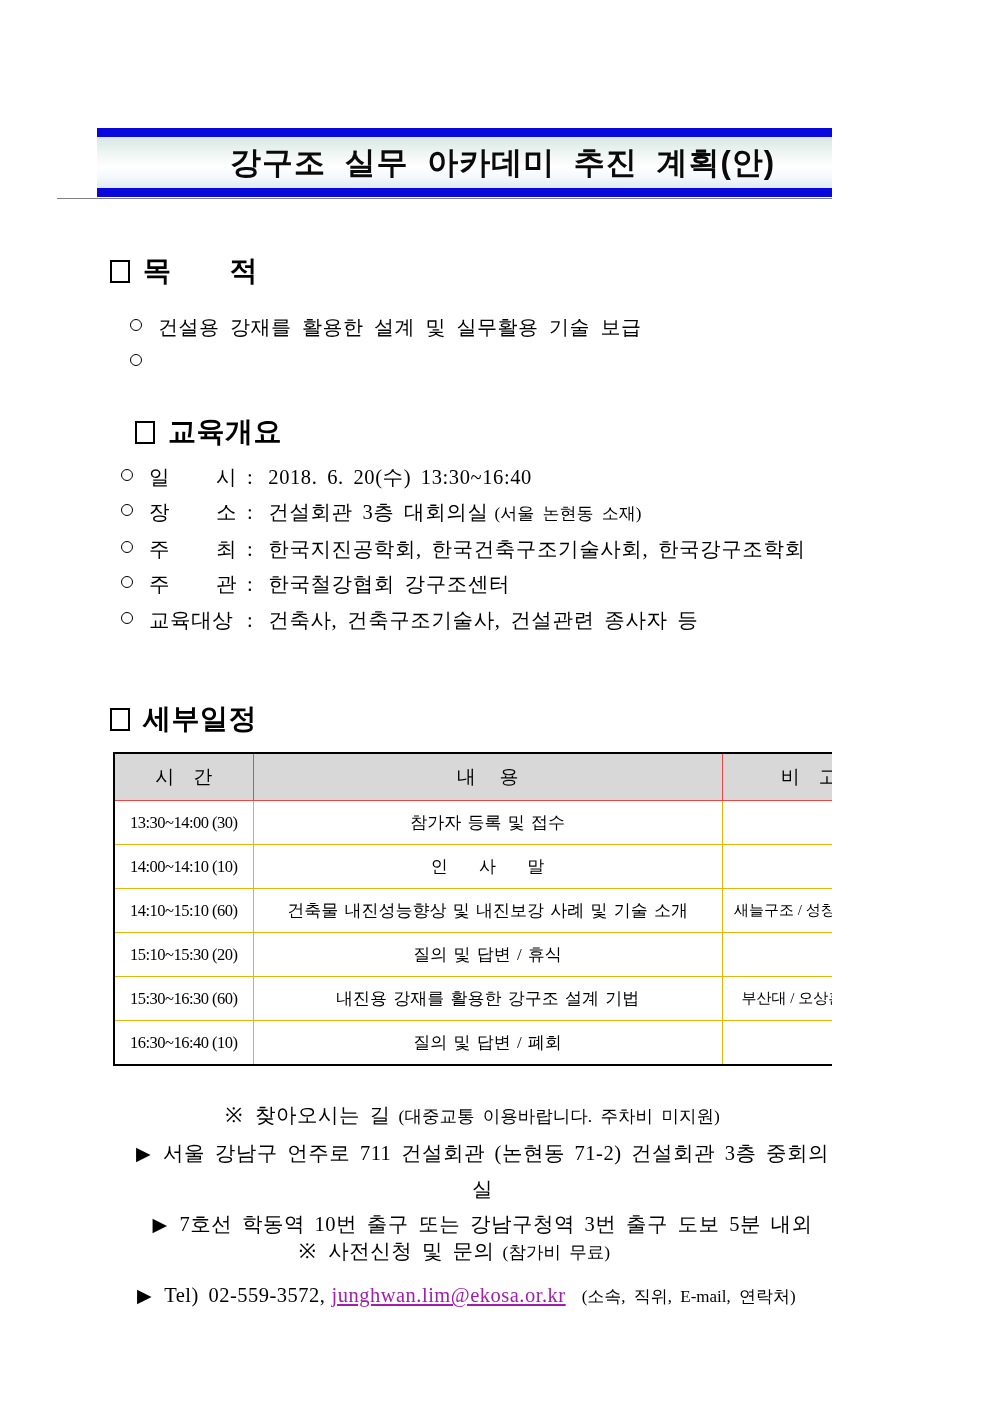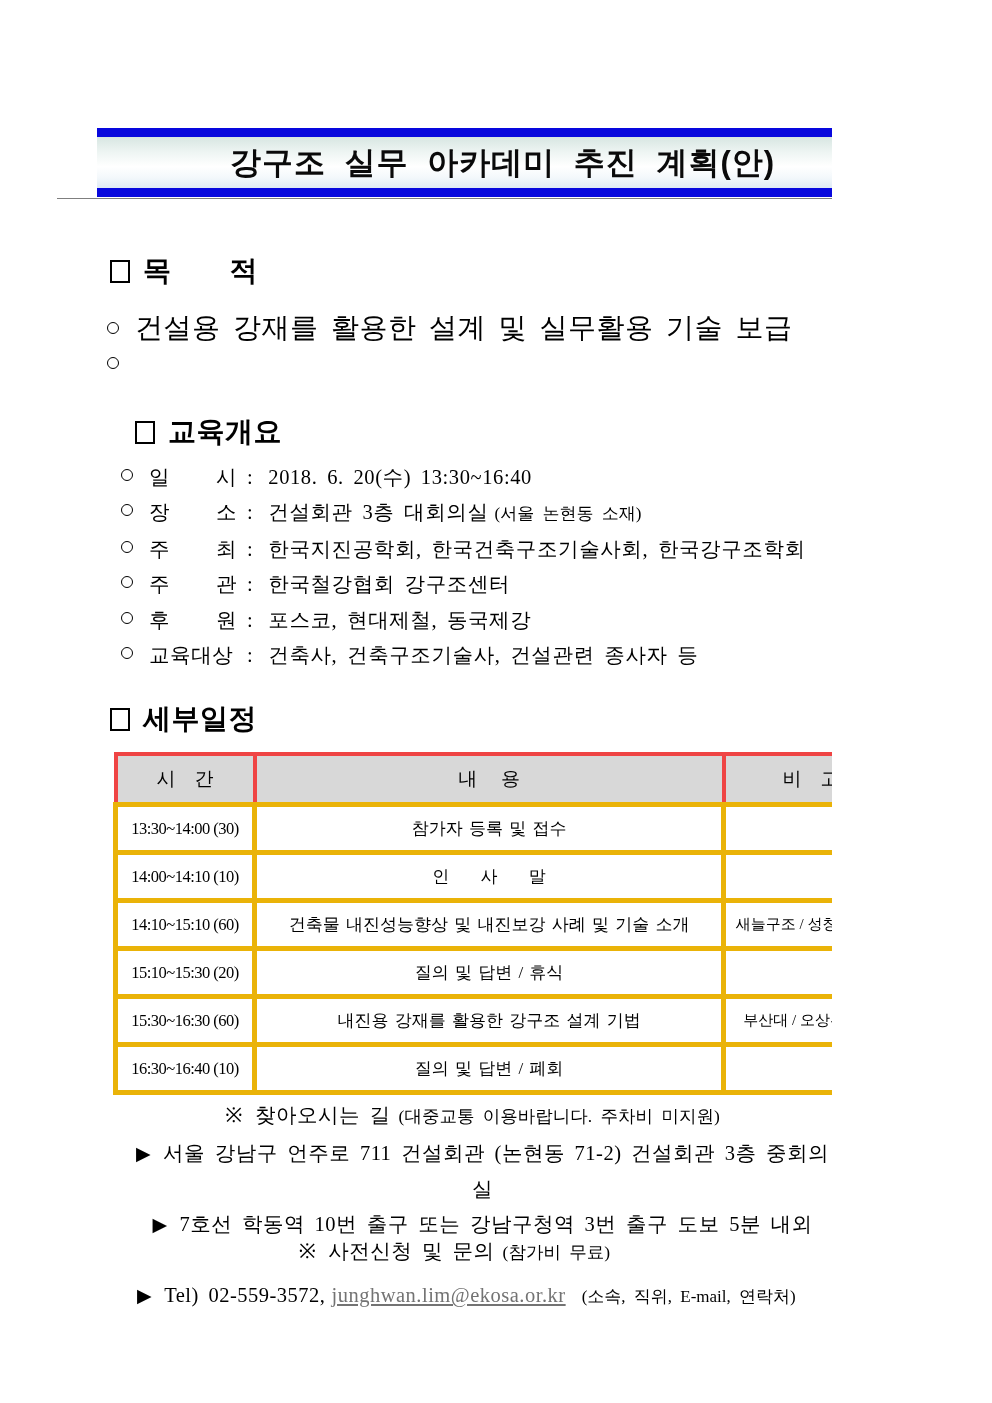--- a/index.html
+++ b/index.html
@@ -28,52 +28,52 @@
   .sec-t{
     font-family:"Liberation Sans","DejaVu Sans",sans-serif;font-weight:bold;
     font-size:28px;letter-spacing:0.5px;line-height:30px;
   }
 
   
   .dot{
     display:inline-block;width:10px;height:10px;border:1.5px solid #000;border-radius:50%;
     margin-right:16px;vertical-align:3px;
   }
-  .blist{position:absolute;left:107px;font-size:28px;line-height:35px;letter-spacing:0.5px;word-spacing:5px;}
+  .blist{position:absolute;left:130px;font-size:20px;line-height:35px;letter-spacing:0.5px;word-spacing:5px;}
   .olist{position:absolute;left:121px;font-size:20.5px;line-height:35.4px;letter-spacing:0.6px;word-spacing:4px;}
   .olabel{display:inline-block;width:88px;text-align:justify;text-align-last:justify;}
   .colon{padding:0 15px 0 10px;}
   .note{font-size:17px;letter-spacing:0;margin-left:6px;}
 
   
   .sched{
     position:absolute;left:113px;top:752px;width:783px;
     border-collapse:collapse;table-layout:fixed;border:2px solid #000;
   }
   .sched col.c1{width:139px;}
   .sched col.c2{width:469px;}
   .sched col.c3{width:175px;}
   .sched th{
-    background:#d8d8d8;border:4px solid #ef4444;height:44px;
+    background:#d8d8d8;border:1px solid #ef4444;height:44px;
     font-weight:normal;font-size:19px;text-align:center;vertical-align:middle;
   }
-  .sched td{border:5px solid #eab308;height:43px;text-align:center;vertical-align:middle;padding:0 4px;}
+  .sched td{border:1px solid #eab308;height:43px;text-align:center;vertical-align:middle;padding:0 4px;}
   .tcell{font-size:16.5px;letter-spacing:-0.5px;}
   .ccell{font-size:17px;word-spacing:2px;}
   .rcell{font-size:15px;}
 
   
   .mark-block{position:absolute;left:113px;font-size:20.5px;letter-spacing:0.5px;word-spacing:4px;text-align:center;}
   .refmark{margin-right:12px;}
   .mnote{font-size:17.5px;letter-spacing:0;margin-left:8px;}
   .ditems{margin-left:20px;margin-top:7px;line-height:35.5px;}
   .arrow{font-size:19px;margin-right:12px;}
   .citem{margin-left:24px;margin-top:12px;line-height:36px;}
   .tel{margin-right:6px;}
-  .email{color:#737373;text-decoration:underline;}
+  .email{color:#a21caf;text-decoration:underline;}
   .mnote2{font-size:17px;letter-spacing:0;margin-left:16px;}
 </style>
 </head>
 <body>
 
 <div class="page">
 
   <div class="banner">
     <div class="banner-bar"></div>
     <div class="banner-body">
@@ -105,23 +105,20 @@
       <span class="dot"></span><span class="olabel">일 시</span><span class="colon">:</span><span>2018. 6. 20(수) 13:30~16:40</span>
     </div>
     <div>
       <span class="dot"></span><span class="olabel">장 소</span><span class="colon">:</span><span>건설회관 3층 대회의실</span><span class="note">(서울 논현동 소재)</span>
     </div>
     <div>
       <span class="dot"></span><span class="olabel">주 최</span><span class="colon">:</span><span>한국지진공학회, 한국건축구조기술사회, 한국강구조학회</span>
     </div>
     <div>
       <span class="dot"></span><span class="olabel">주 관</span><span class="colon">:</span><span>한국철강협회 강구조센터</span>
-    </div>
-    <div>
-      <span class="dot"></span><span class="olabel">후 원</span><span class="colon">:</span><span>포스코, 현대제철, 동국제강</span>
     </div>
     <div>
       <span class="dot"></span><span class="olabel">교육대상</span><span class="colon">:</span><span>건축사, 건축구조기술사, 건설관련 종사자 등</span>
     </div>
   </div>
 
   <div class="sec-h" style="top:704px;">
     <span class="sq"></span>
     <span class="sec-t pre">세부일정</span>
   </div>

